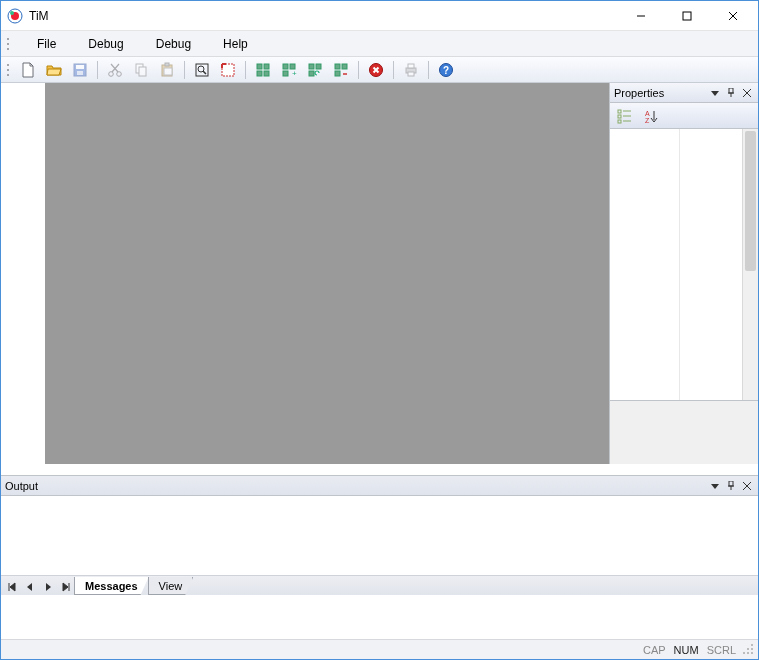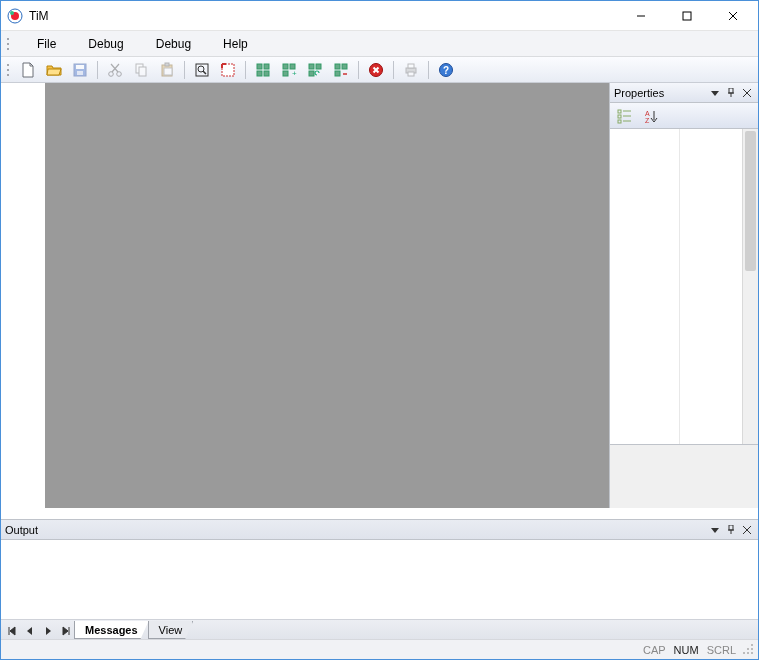--- a/index.html
+++ b/index.html
@@ -97,21 +97,21 @@
     background:#f7f8fb; margin-left:-1px;
     clip-path: polygon(0 0, 100% 0, calc(100% - 8px) 100%, 0 100%);
     display:flex; align-items:center;
   }
   .tab.active { background:#fff; font-weight:600;text-align:right;}
   .tab.inactive { background:#e8eaef; }
   
   .statusbar {
     height:20px; background:#f1f2f5; border-top:1px solid #d6d8dd;
     display:flex; align-items:center; justify-content:flex-end; padding:0 4px;
-    font-size:11px; color:#888;
+    font-size:11px; color:#888;margin-top:44px;
   }
   .statusbar .stat { margin-left:8px; }
   .statusbar .stat.active { color:#222; }
   .statusbar .grip { margin-left:6px; }
 </style>
 </head>
 <body>
 
 <div class="window">
 

